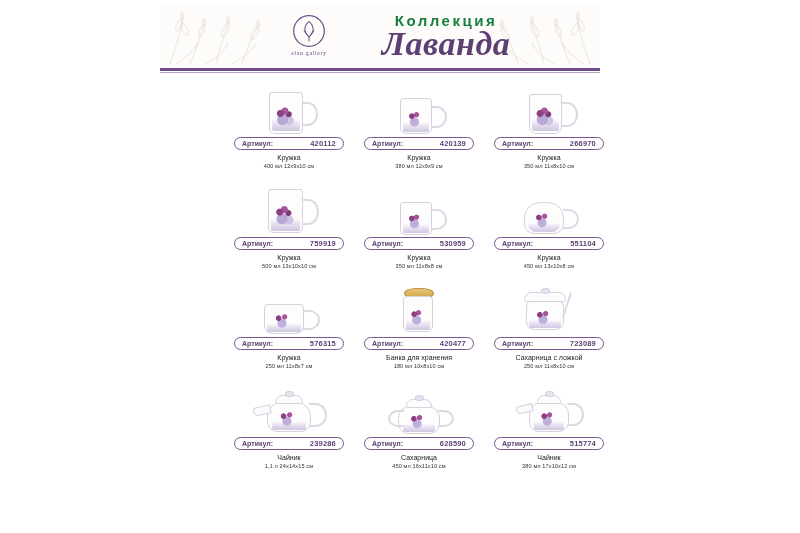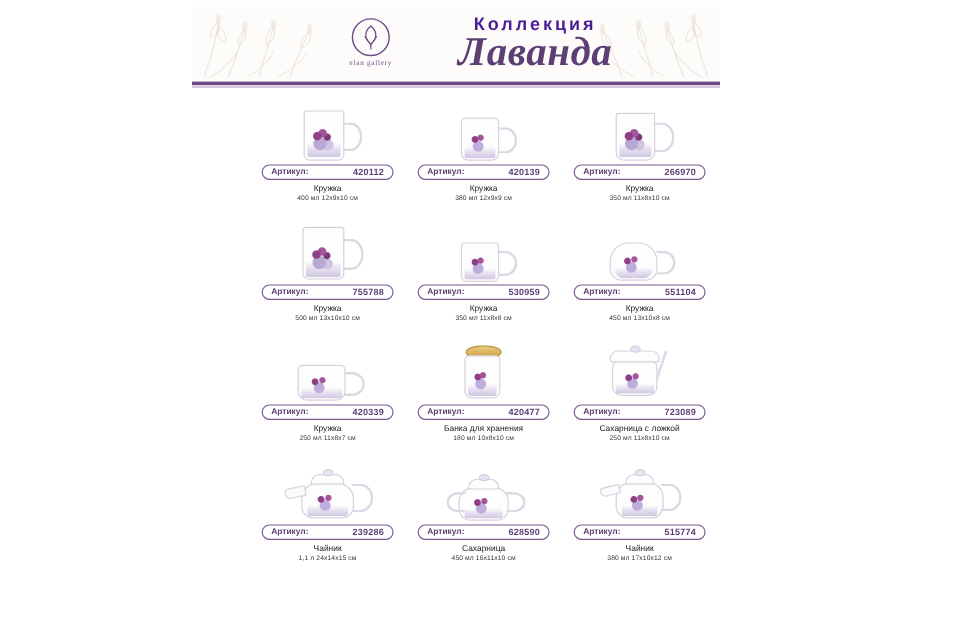--- a/index.html
+++ b/index.html
@@ -87,38 +87,38 @@
     position: absolute;
     left: 196px;
     top: 6px;
     width: 180px;
     text-align: center;
   }
   .title-small {
     font-size: 15px;
     font-weight: bold;
     letter-spacing: 2.5px;
-    color: #4c1d95;
+    color: #15803d;
     font-family: "Liberation Sans", sans-serif;
   }
   .title-big {
     font-size: 34px;
     line-height: 34px;
     margin-top: -2px;
     color: #5d3f74;
     font-family: "Liberation Serif", serif;
     font-style: italic;
     font-weight: bold;
     letter-spacing: 0.5px;
   }
 
   
   .grid {
     position: absolute;
-    left: 208px;
+    left: 224px;
     top: 80px;
     width: 390px;
     display: flex;
     flex-wrap: wrap;
   }
   .cell {
     width: 130px;
     height: 100px;
     position: relative;
     box-sizing: border-box;
@@ -354,21 +354,21 @@
     <div class="cell">
       <div class="img-zone">
         <div class="item" style="width:58px;height:50px;">
           <div class="body-white" style="position:absolute;left:8px;top:3px;width:35px;height:44px;border-radius:3px 3px 5px 5px;"></div>
           <div class="decal" style="left:11px;top:16px;width:29px;height:29px;"></div>
           <div class="handle" style="left:41px;top:13px;width:14px;height:22px;"></div>
         </div>
       </div>
       <div class="art-badge">
         <span class="art-label">Артикул:</span>
-        <span class="art-code">755788</span>
+        <span class="art-code">759919</span>
       </div>
       <div class="p-name">Кружка</div>
       <div class="p-spec">500 мл 13х10х10 см</div>
     </div>
 
     <div class="cell">
       <div class="img-zone">
         <div class="item" style="width:54px;height:44px;">
           <div class="body-white" style="position:absolute;left:8px;top:10px;width:32px;height:33px;border-radius:3px 3px 5px 5px;"></div>
           <div class="decal small" style="left:11px;top:19px;width:26px;height:22px;"></div>
@@ -402,21 +402,21 @@
     <div class="cell">
       <div class="img-zone">
         <div class="item" style="width:62px;height:44px;">
           <div class="body-white" style="position:absolute;left:6px;top:12px;width:40px;height:30px;border-radius:4px 4px 8px 8px;"></div>
           <div class="decal small" style="left:9px;top:19px;width:34px;height:21px;"></div>
           <div class="handle" style="left:44px;top:18px;width:14px;height:16px;"></div>
         </div>
       </div>
       <div class="art-badge">
         <span class="art-label">Артикул:</span>
-        <span class="art-code">420339</span>
+        <span class="art-code">576315</span>
       </div>
       <div class="p-name">Кружка</div>
       <div class="p-spec">250 мл 11х8х7 см</div>
     </div>
 
     <div class="cell">
       <div class="img-zone">
         <div class="item" style="width:50px;height:50px;">
           <div class="wood-lid" style="left:10px;top:2px;width:28px;height:9px;"></div>
           <div class="body-white" style="position:absolute;left:9px;top:10px;width:30px;height:36px;border-radius:4px 4px 6px 6px;"></div>

